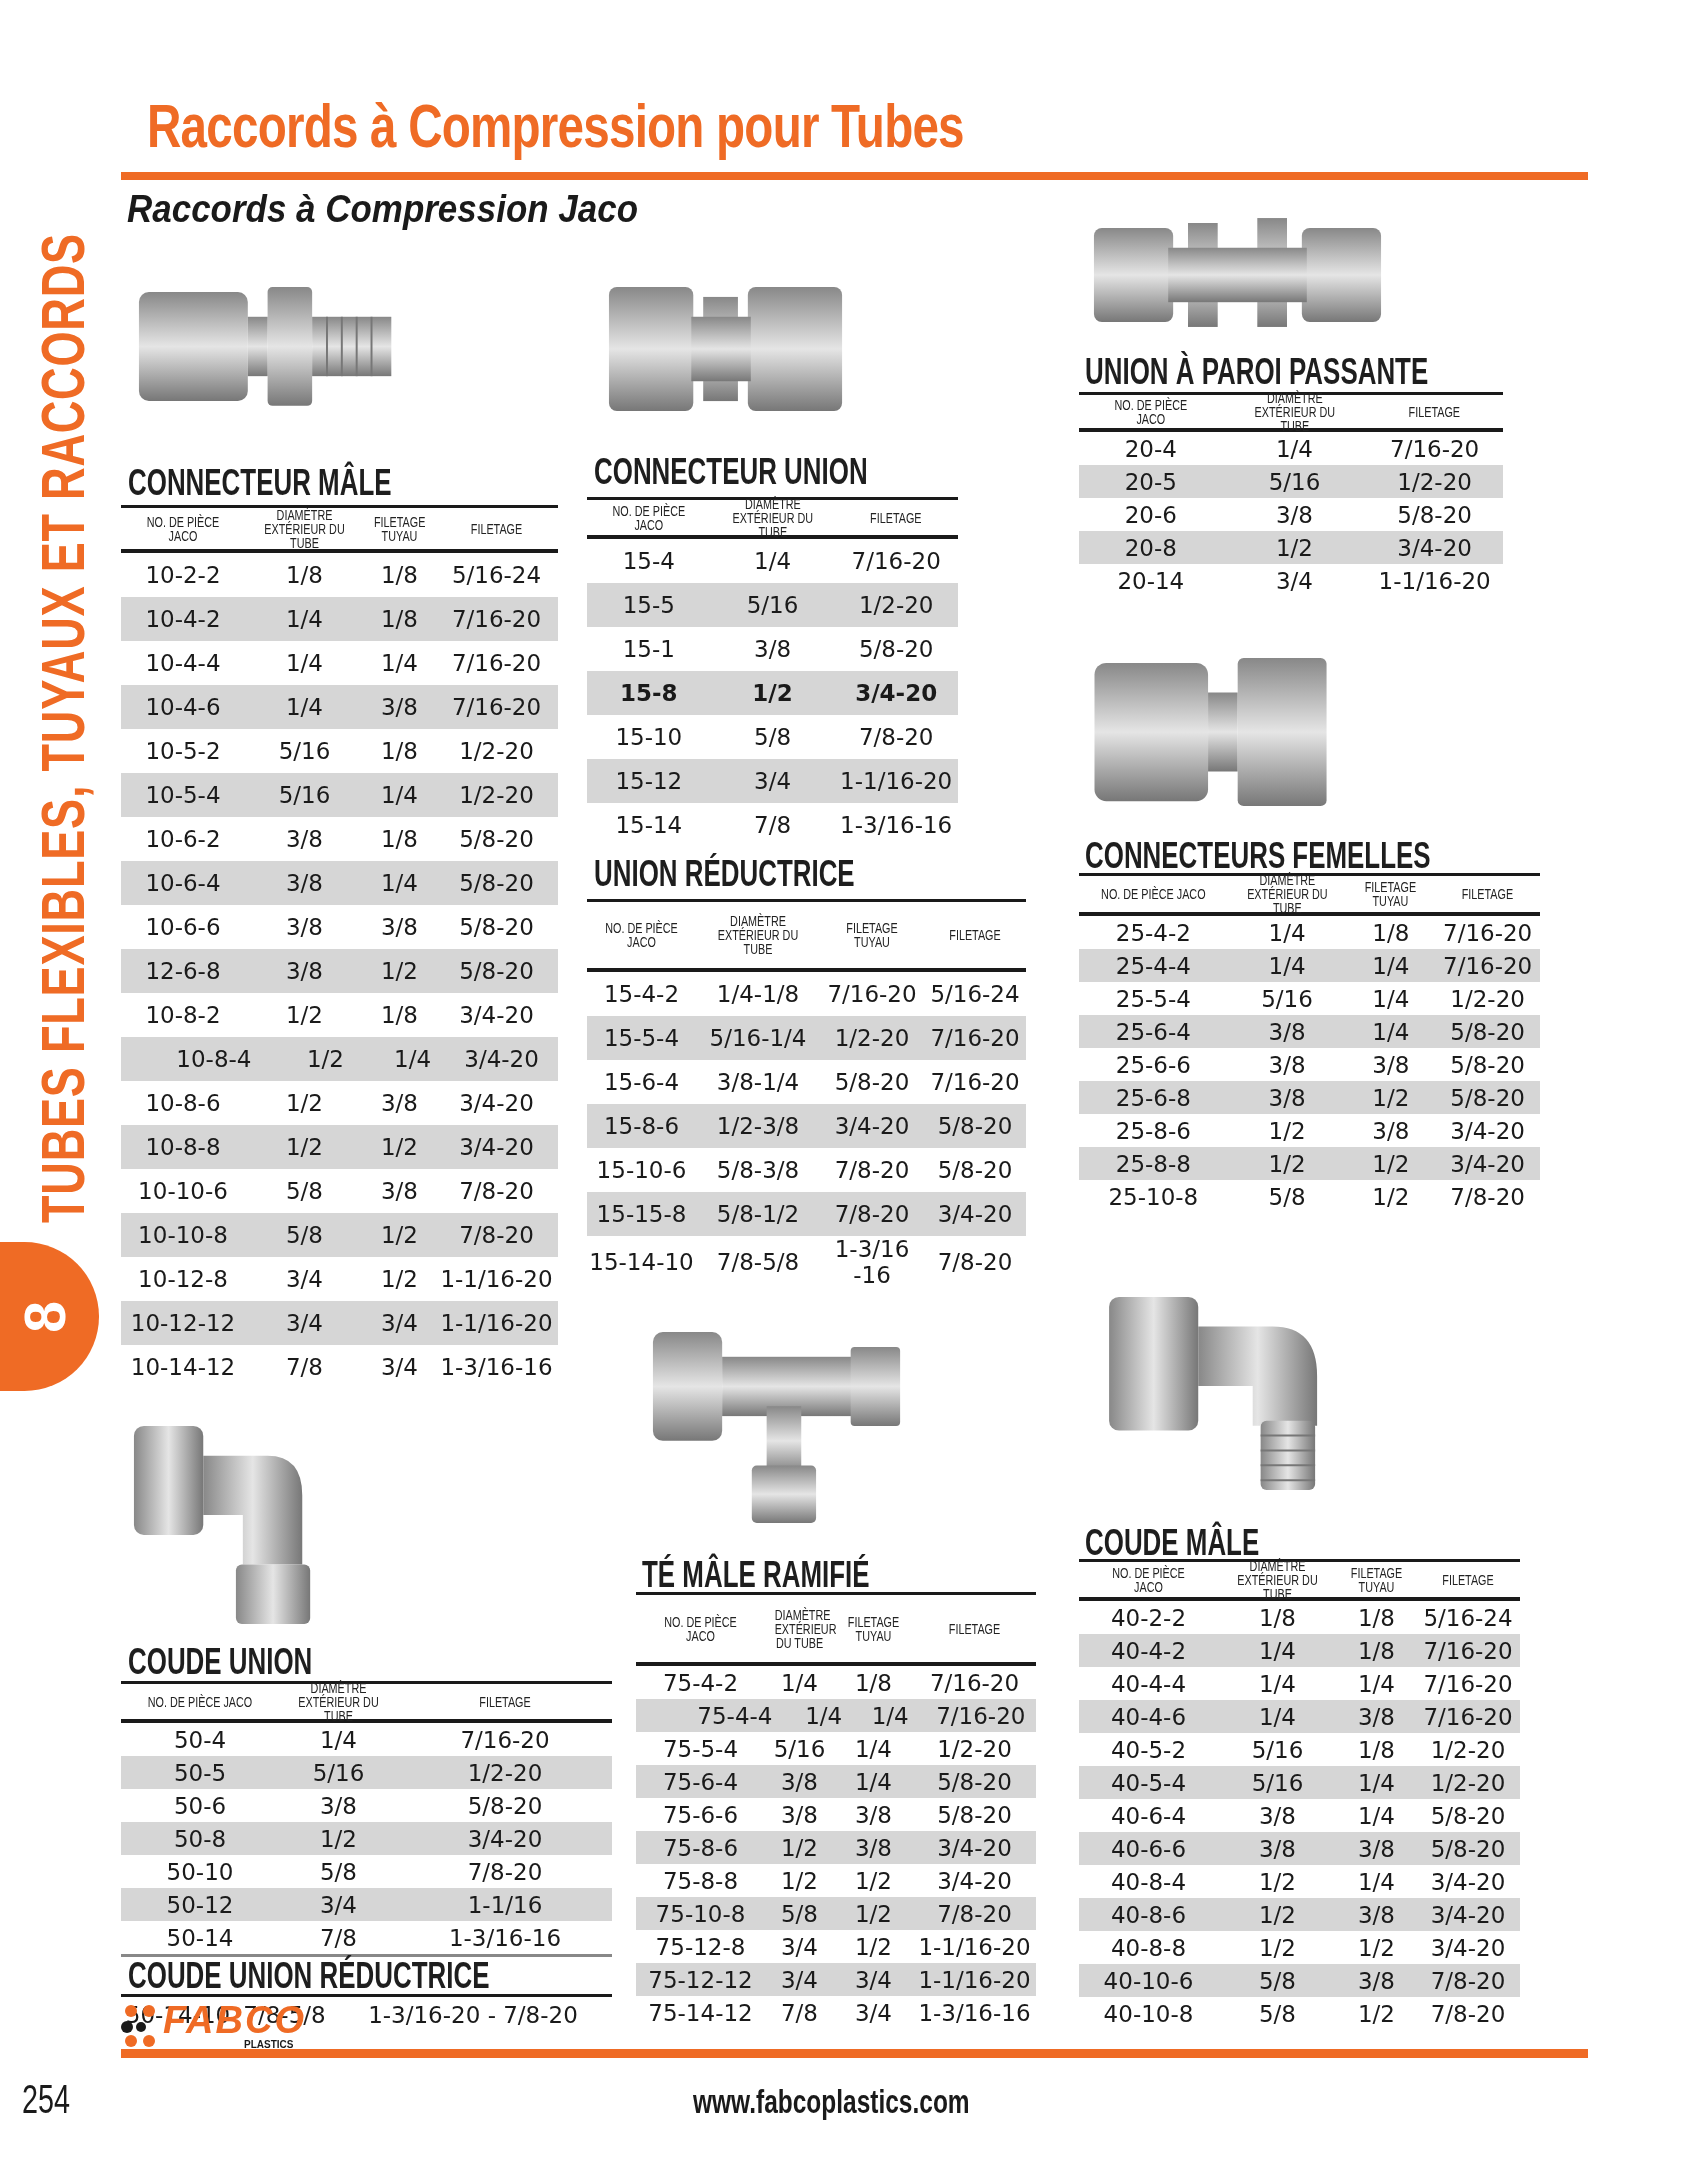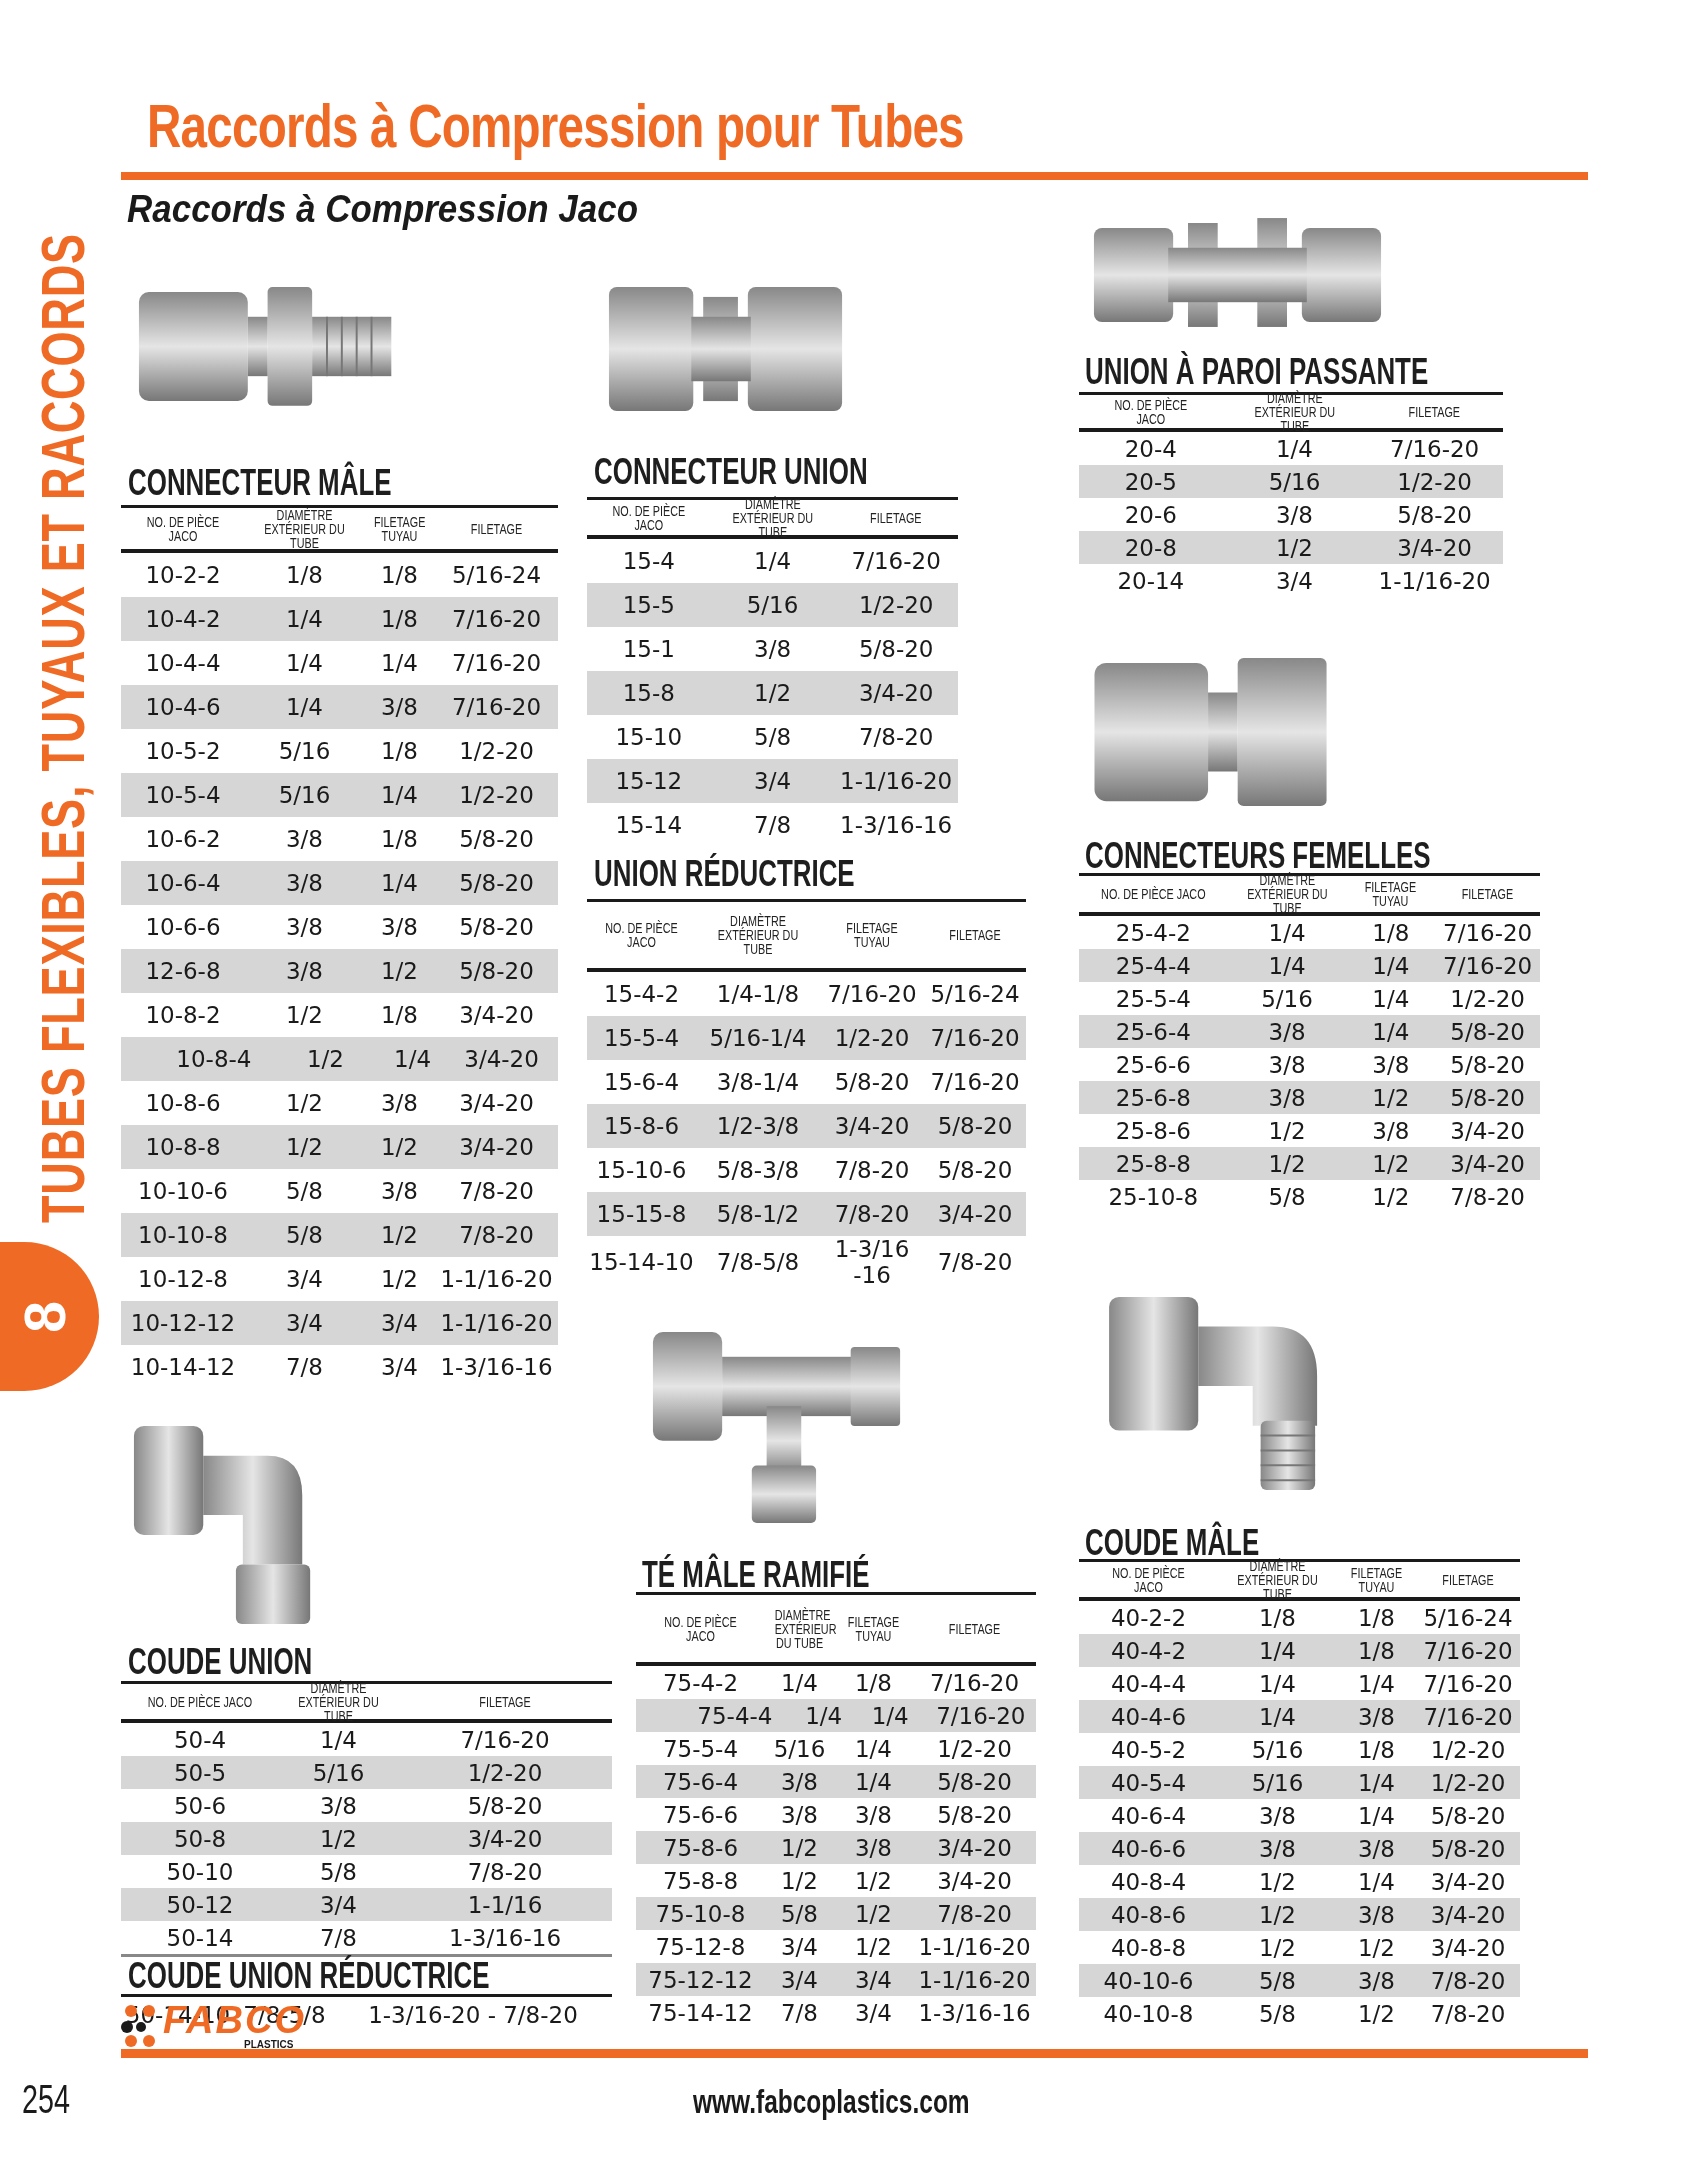--- a/index.html
+++ b/index.html
@@ -308,21 +308,21 @@
       <div class="row alt" style="min-height: 44px;">
         <div class="cell" style="width: 124px;">15-5</div>
         <div class="cell" style="width: 124px;">5/16</div>
         <div class="cell" style="width: 124px;">1/2-20</div>
       </div>
       <div class="row" style="min-height: 44px;">
         <div class="cell" style="width: 124px;">15-1</div>
         <div class="cell" style="width: 124px;">3/8</div>
         <div class="cell" style="width: 124px;">5/8-20</div>
       </div>
-      <div class="row alt" style="min-height: 44px;">
+      <div class="row alt" style="min-height: 44px; font-weight: bold;">
         <div class="cell" style="width: 124px;">15-8</div>
         <div class="cell" style="width: 124px;">1/2</div>
         <div class="cell" style="width: 124px;">3/4-20</div>
       </div>
       <div class="row" style="min-height: 44px;">
         <div class="cell" style="width: 124px;">15-10</div>
         <div class="cell" style="width: 124px;">5/8</div>
         <div class="cell" style="width: 124px;">7/8-20</div>
       </div>
       <div class="row alt" style="min-height: 44px;">

